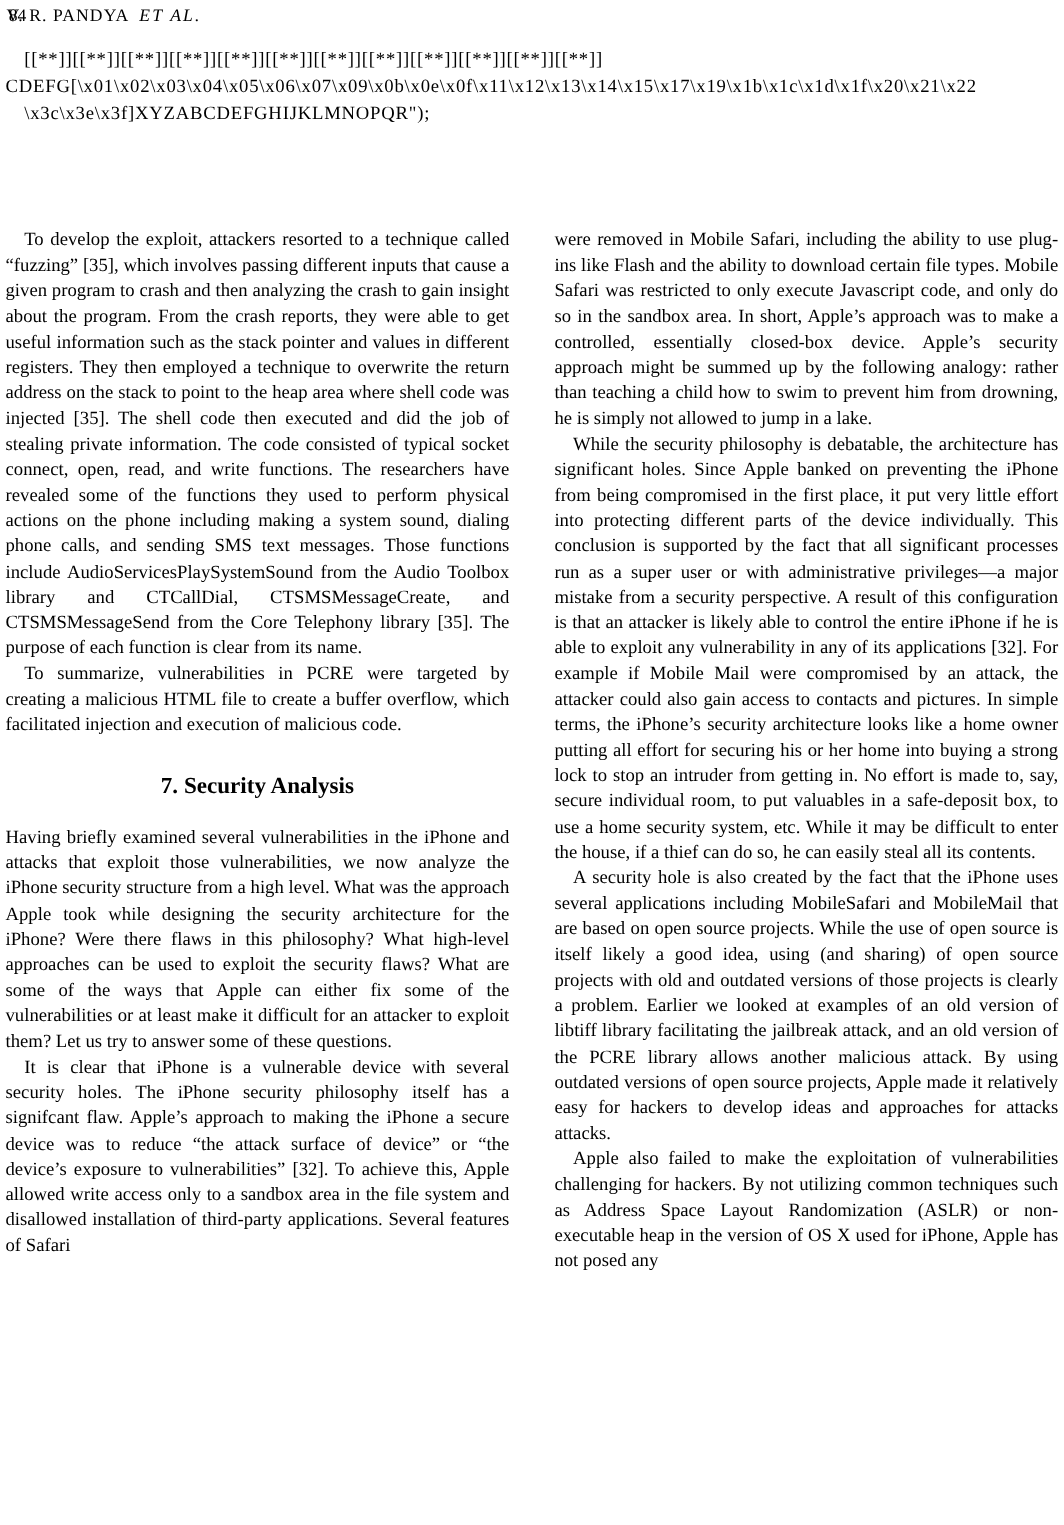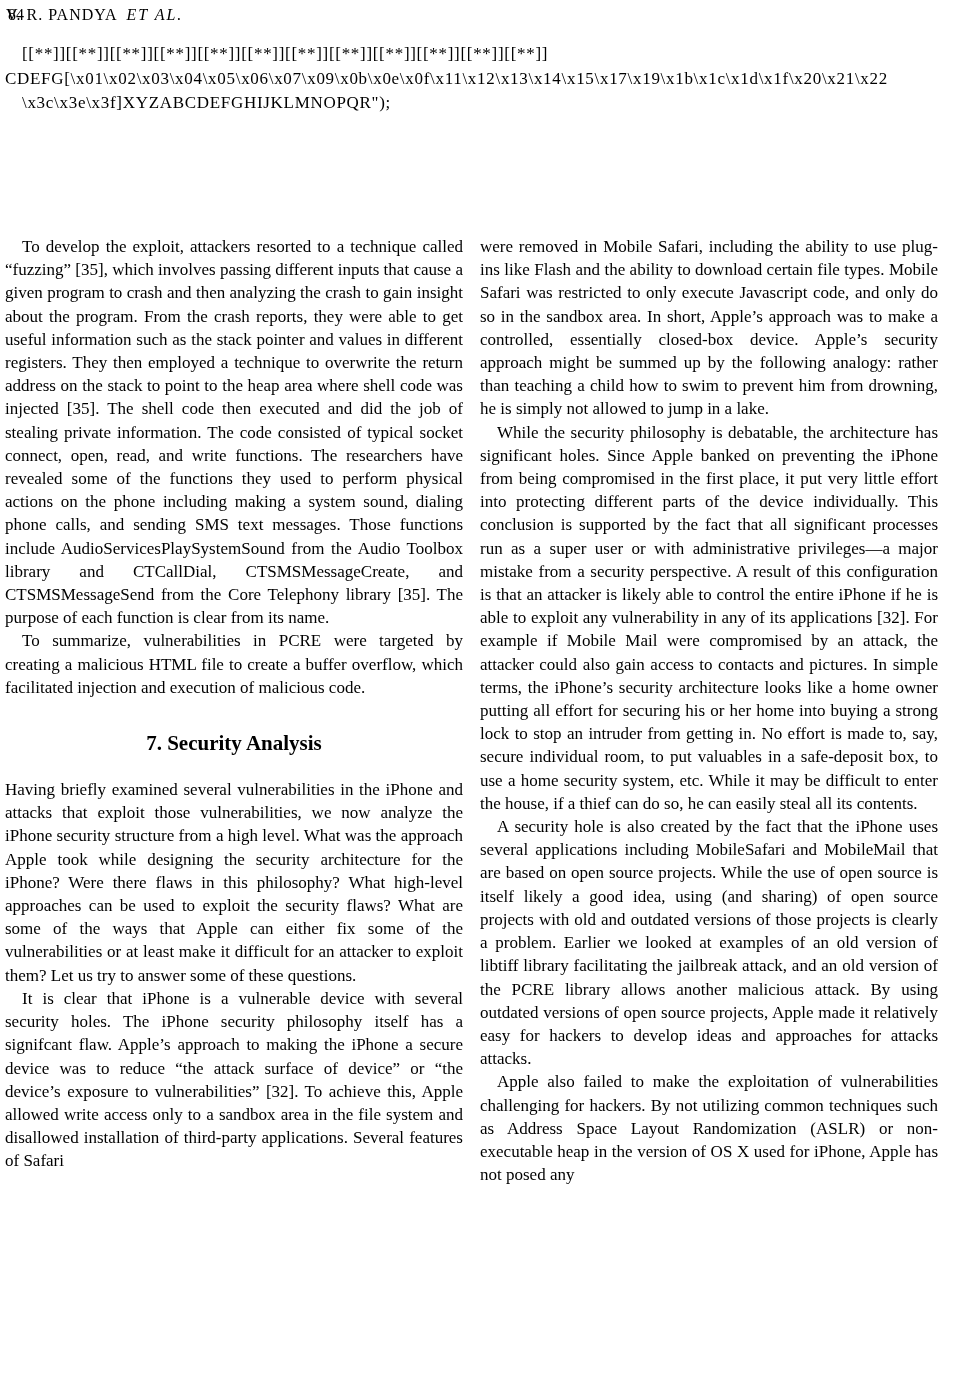--- a/index.html
+++ b/index.html
@@ -31,22 +31,21 @@
     letter-spacing: 0.7px;
   }
   .code-line { white-space: nowrap; padding-left: 17px; }
   .code-line.hang { padding-left: 0; }
   
   .columns {
     position: absolute;
     top: 206px; left: 5px;
     width: 957px;
     display: flex;
-    gap: 17px;
-    margin-top: 29px;
+    gap: 41px;
   }
   .col {
     width: 458px;
     text-align: justify;
     font-size: 17px;
     line-height: 23.2px;
   }
   .col p { margin: 0; }
   .col p.indent { text-indent: 17px; }
   .section-heading {

